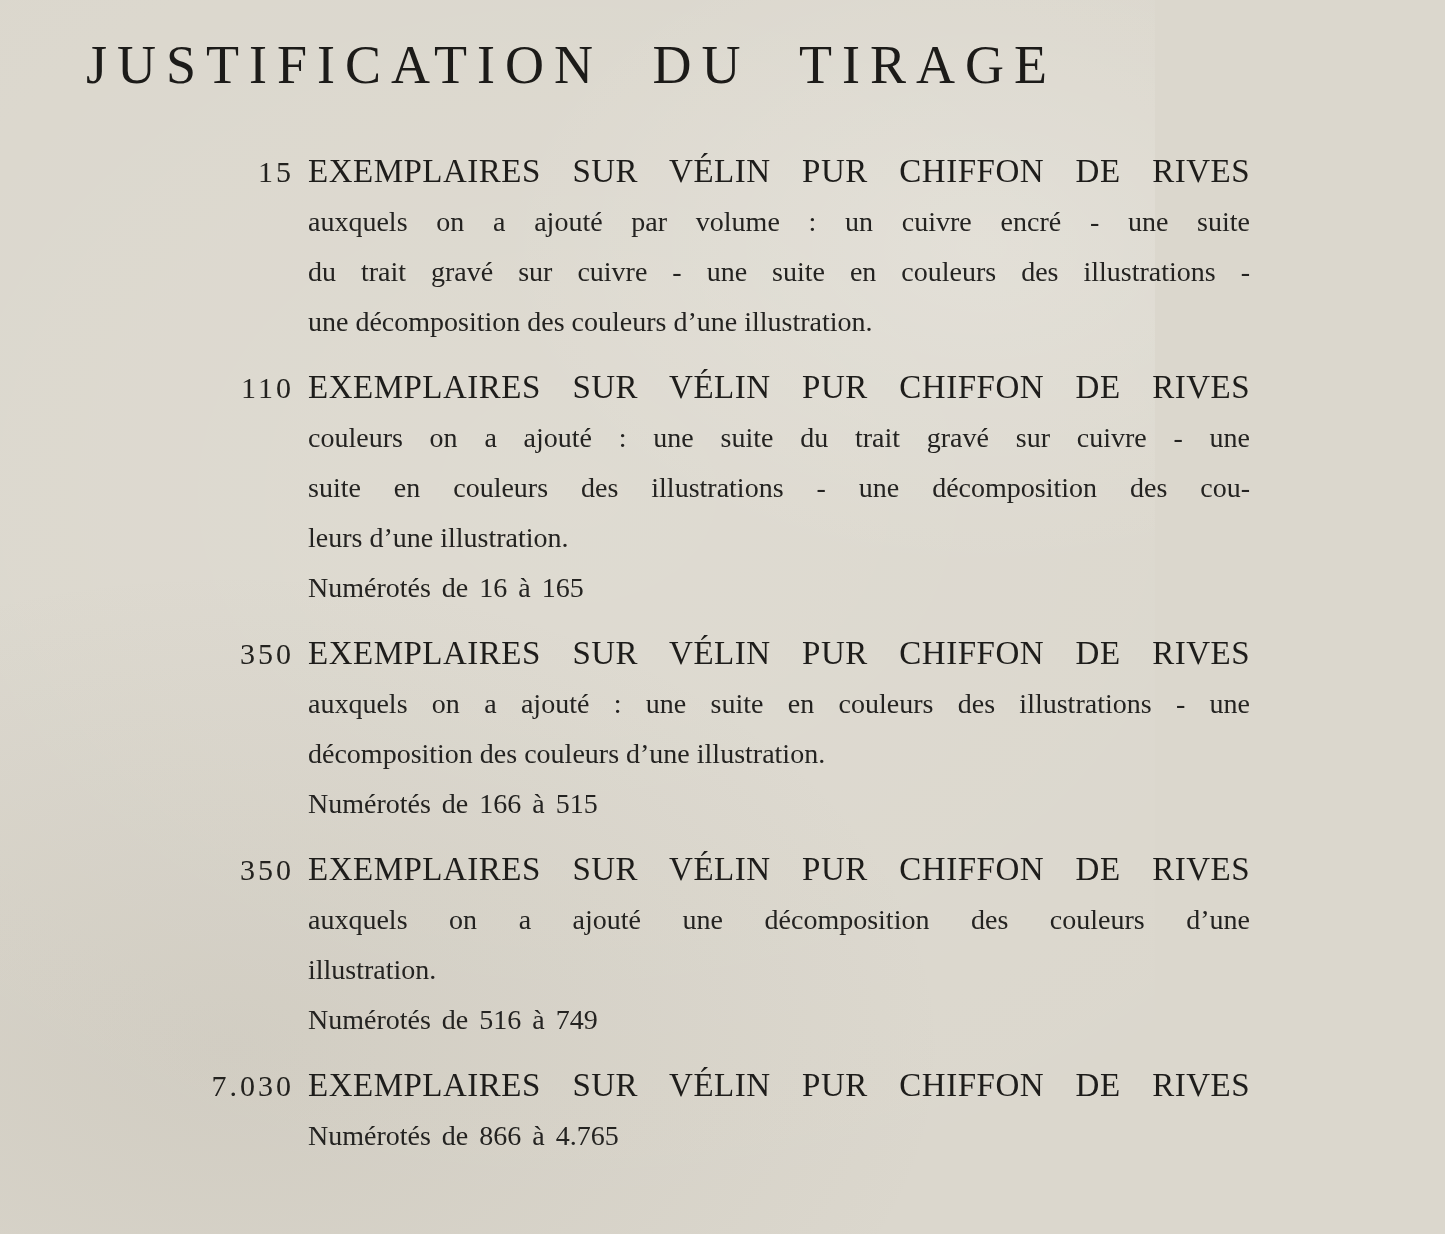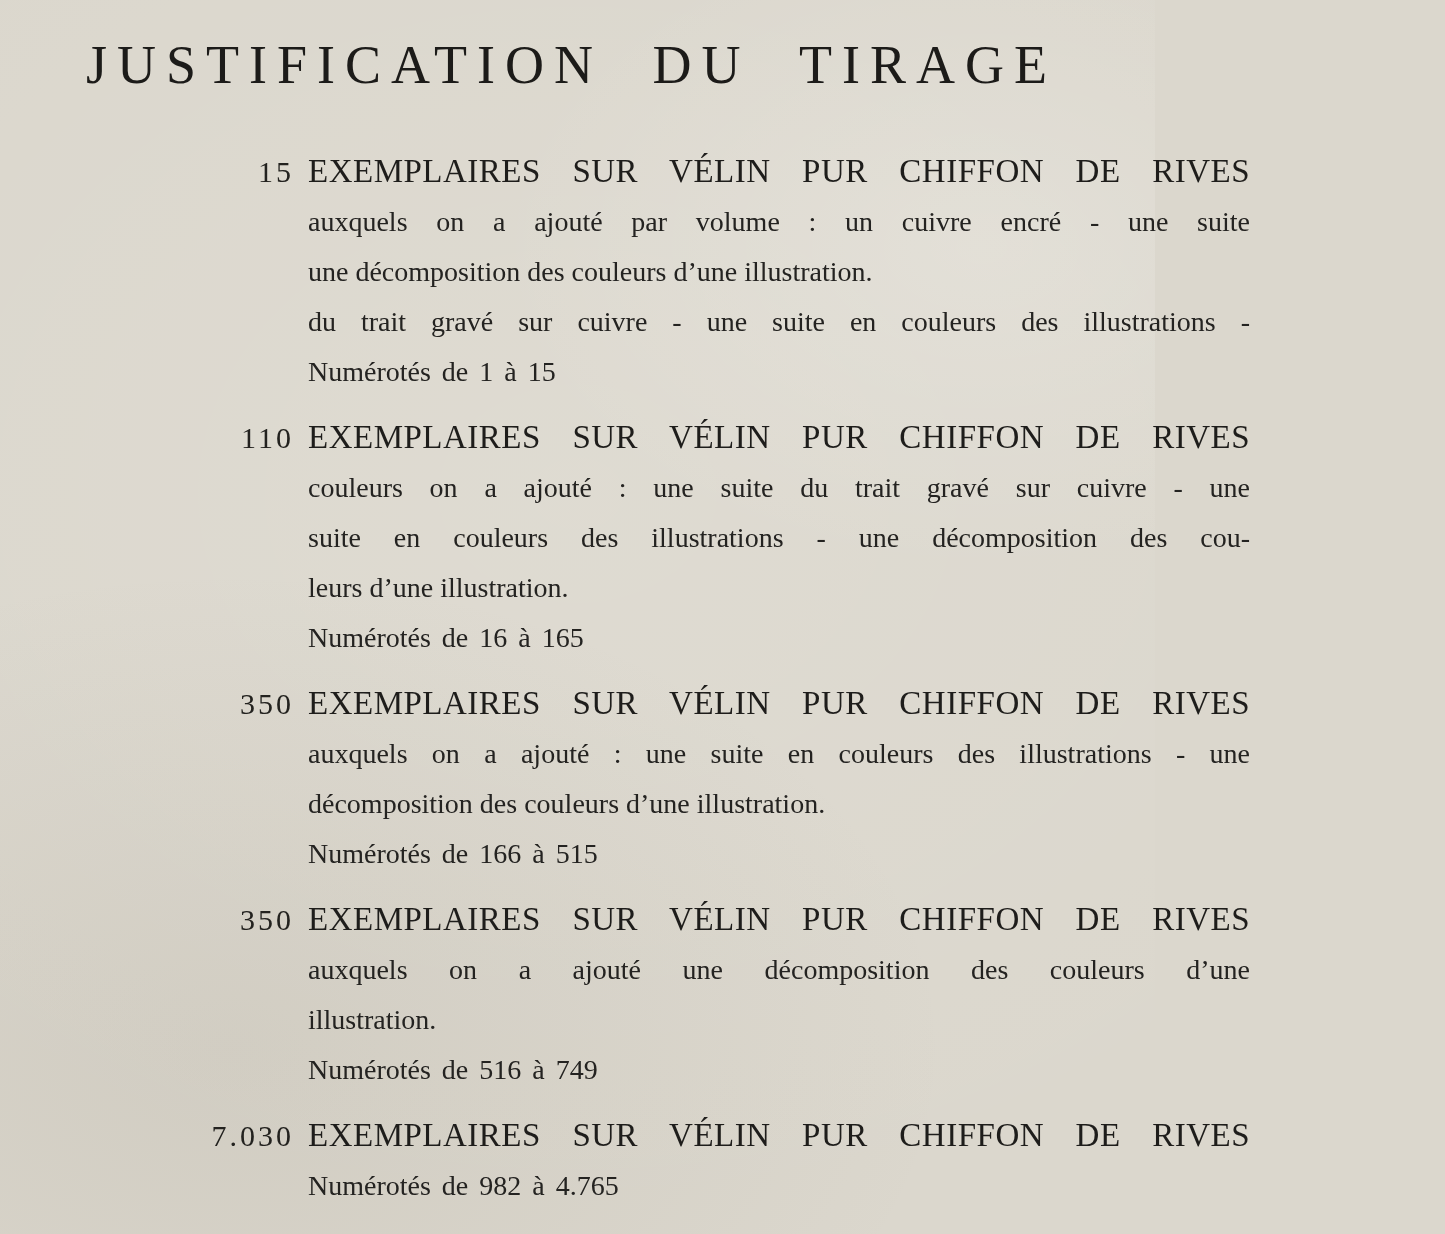--- a/index.html
+++ b/index.html
@@ -103,23 +103,22 @@
 
   <div class="editions">
 
     <section class="edition">
       <div class="row">
         <div class="num-col">15</div>
         <div class="head-col">EXEMPLAIRES SUR VÉLIN PUR CHIFFON DE RIVES</div>
       </div>
       <div class="body-col">
         <div class="line just">auxquels on a ajouté par volume : un cuivre encré - une suite</div>
+        <div class="line just">du trait gravé sur cuivre - une suite en couleurs des illustrations -</div>
         <div class="line">une décomposition des couleurs d’une illustration.</div>
-        <div class="line just">du trait gravé sur cuivre - une suite en couleurs des illustrations -</div>
-        <div class="numbering">Numérotés de 1 à 15</div>
       </div>
     </section>
 
     <section class="edition">
       <div class="row">
         <div class="num-col">110</div>
         <div class="head-col">EXEMPLAIRES SUR VÉLIN PUR CHIFFON DE RIVES</div>
       </div>
       <div class="body-col">
         <div class="line just">couleurs on a ajouté : une suite du trait gravé sur cuivre - une</div>
@@ -152,18 +151,18 @@
         <div class="numbering">Numérotés de 516 à 749</div>
       </div>
     </section>
 
     <section class="edition">
       <div class="row">
         <div class="num-col">7.030</div>
         <div class="head-col">EXEMPLAIRES SUR VÉLIN PUR CHIFFON DE RIVES</div>
       </div>
       <div class="body-col">
-        <div class="numbering">Numérotés de 982 à 4.765</div>
+        <div class="numbering">Numérotés de 866 à 4.765</div>
       </div>
     </section>
 
   </div>
 </div>
 
 </body></html>

